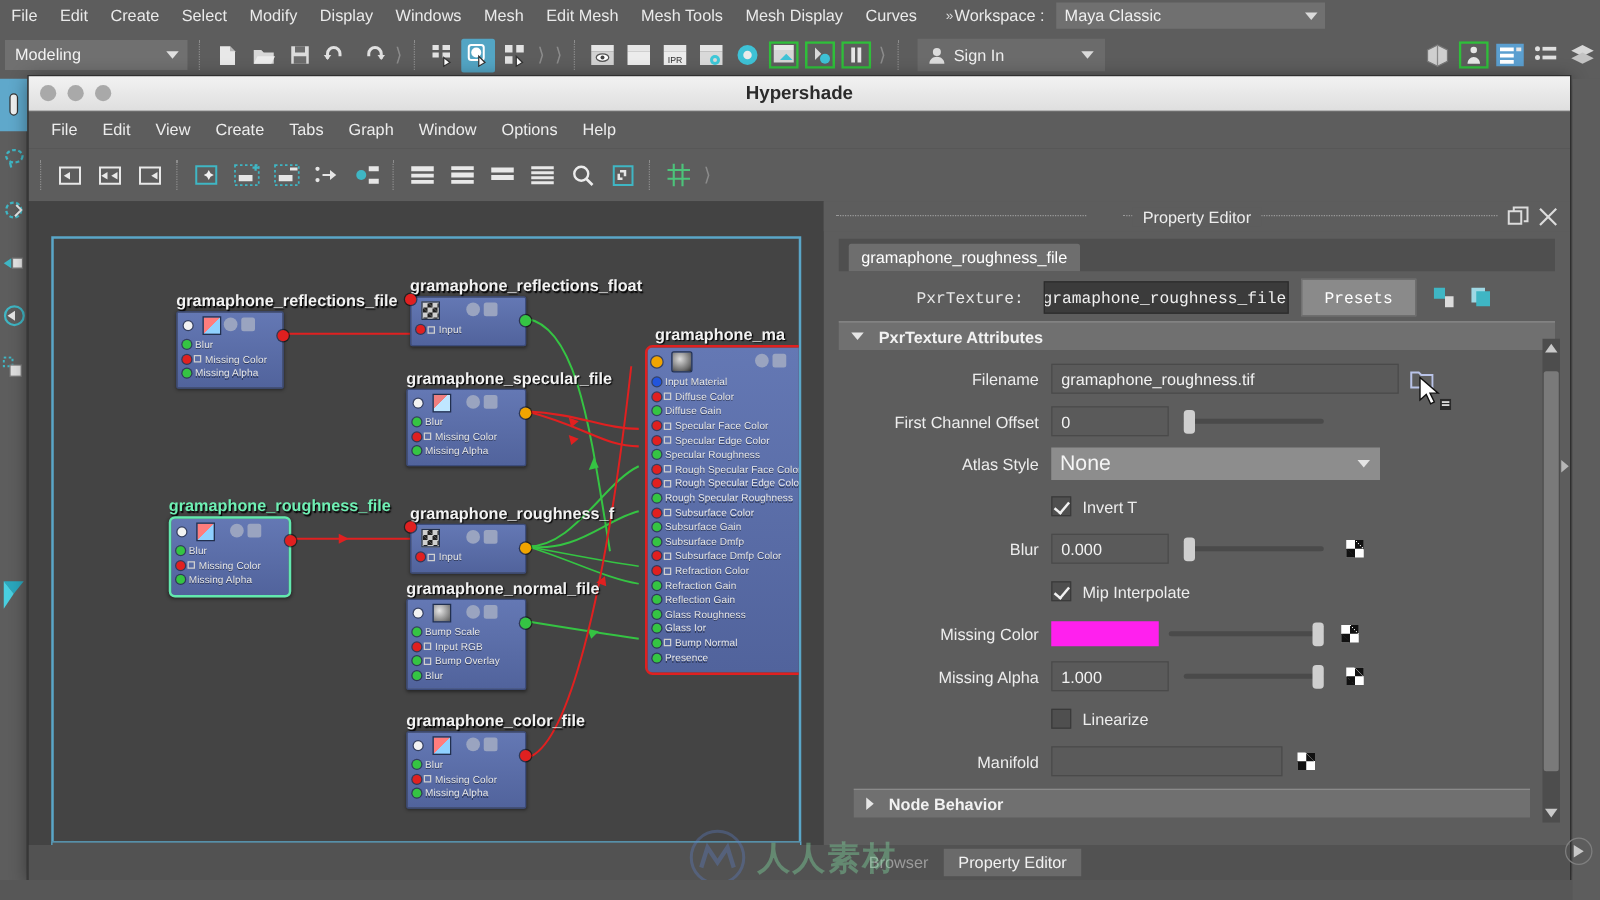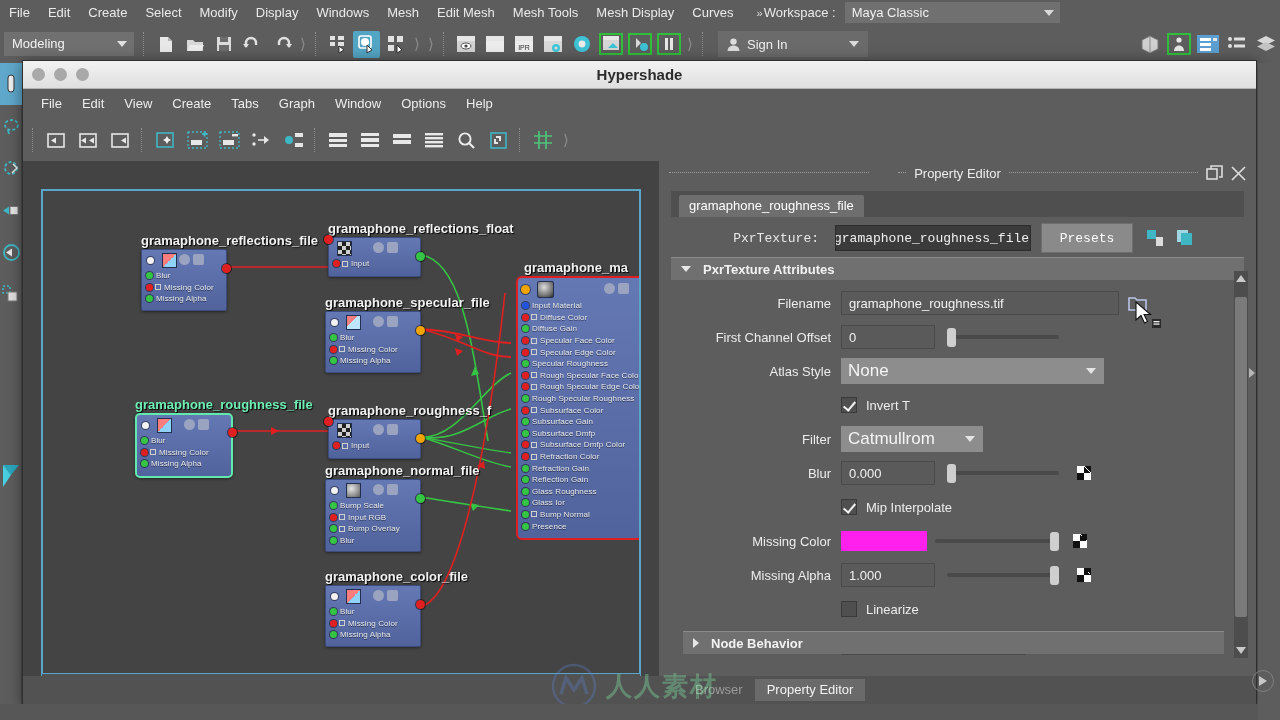--- a/index.html
+++ b/index.html
@@ -34,21 +34,21 @@
     border-left:5px solid transparent; border-right:5px solid transparent;
     border-top:6px solid #dadada;
   }
 
   
   .maya-toolbar {
     position:absolute; left:0; top:25px; width:1280px; height:38px;
     background:#5d5d5d; display:flex; align-items:center; padding-left:4px;
   }
   .mode-combo {
-    width:130px; height:24px; background:#707070; color:#f2f2f2;
+    width:146px; height:24px; background:#707070; color:#f2f2f2;
     font-size:13px; line-height:24px; padding-left:8px; position:relative; margin-right:4px;
   }
   .mode-combo .ar {
     position:absolute; right:7px; top:9px;
     border-left:5px solid transparent; border-right:5px solid transparent;
     border-top:6px solid #e0e0e0;
   }
   .tb-handle { width:7px; height:26px; margin:0 3px; position:relative; }
   .tb-handle:before{
     content:""; position:absolute; left:2px; top:1px; width:0; height:24px;
@@ -1083,27 +1083,20 @@
               <span class="ar"></span>
             </div>
           </div>
 
           <div class="arow">
             <div class="alabel"></div>
             <div class="chk on"></div>
             <span class="chk-label">Invert T</span>
           </div>
 
-          <div class="arow">
-            <div class="alabel">Filter</div>
-            <div class="combo" style="width:142px">
-              <span>Catmullrom</span>
-              <span class="ar"></span>
-            </div>
-          </div>
 
           <div class="arow">
             <div class="alabel">Blur</div>
             <div class="afield" style="width:94px">
               <span>0.000</span>
             </div>
             <div class="slider" style="width:112px; margin-left:12px;">
               <div class="track"></div>
               <div class="knob" style="left:0"></div>
             </div>

